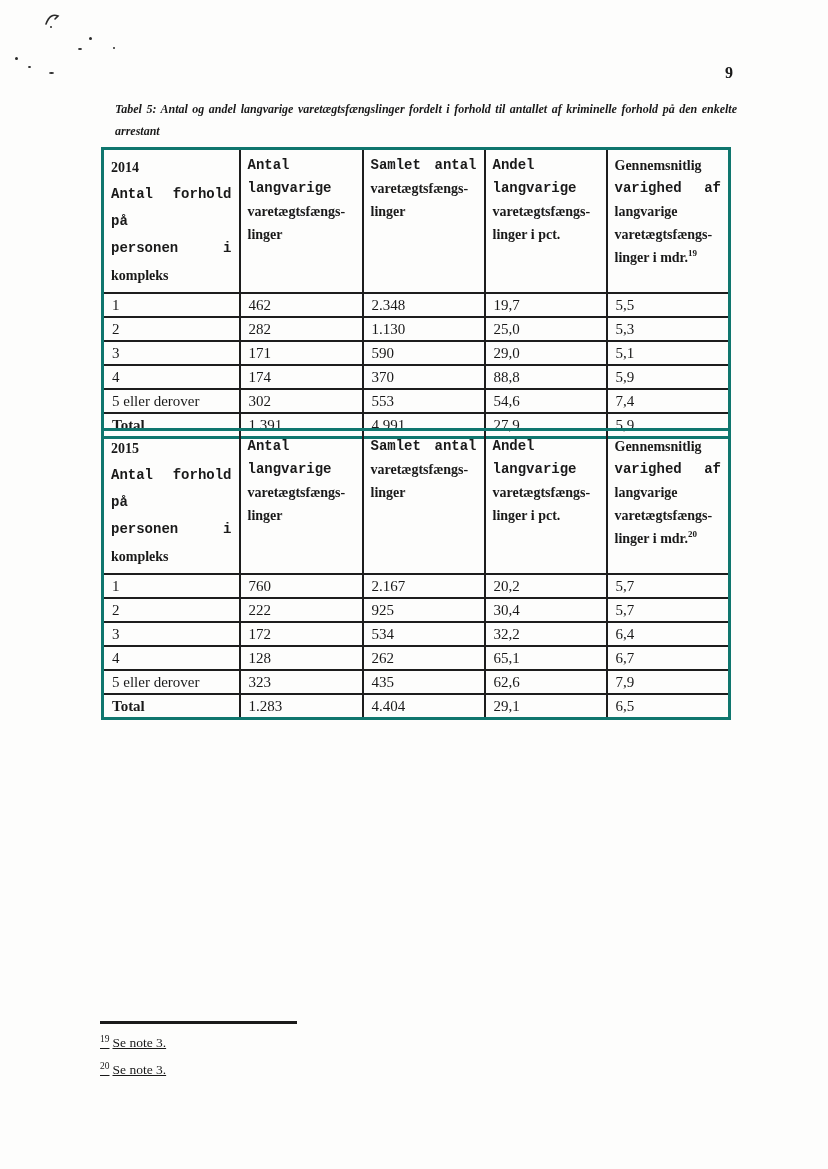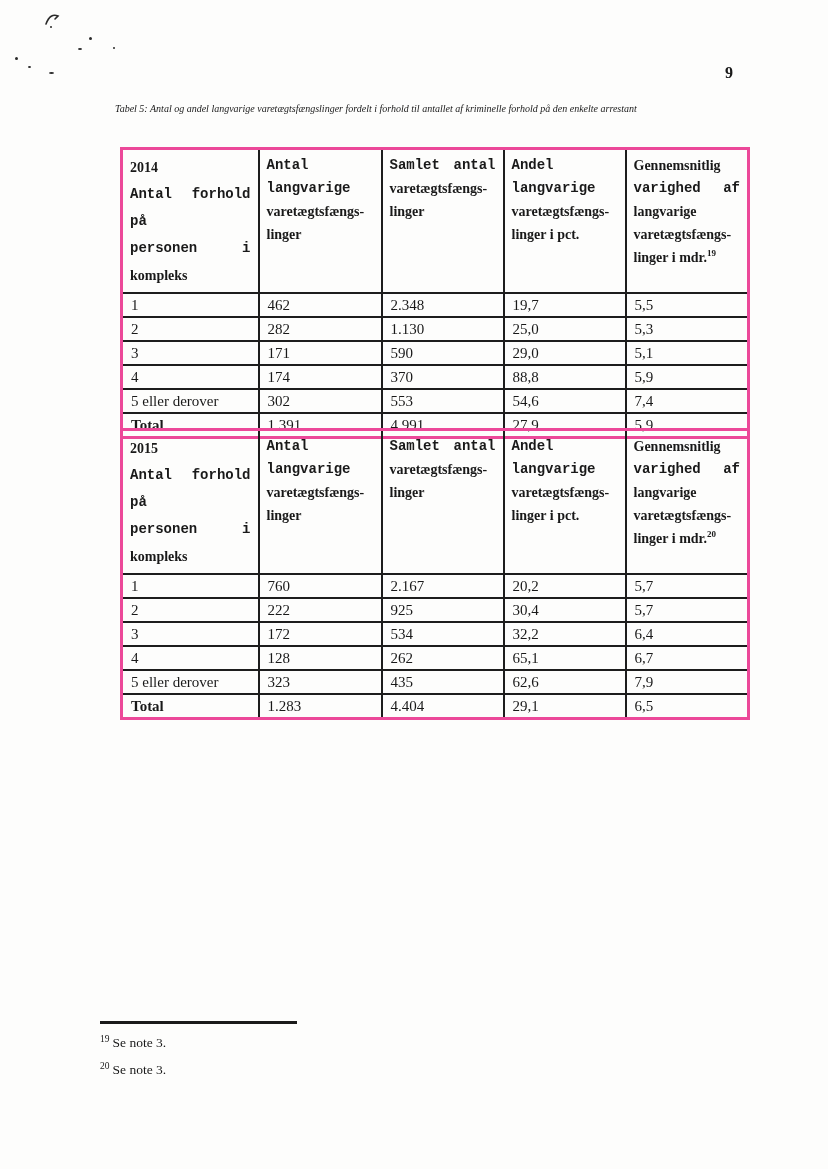--- a/index.html
+++ b/index.html
@@ -19,30 +19,30 @@
 
   
   .page-number {
     position: absolute; left: 725px; top: 64px;
     font-size: 16px; font-weight: bold;
   }
 
   
   .caption {
     position: absolute; left: 115px; top: 98px; width: 622px;
-    font-size: 10px; line-height: 22px;
-    font-weight: normal; font-style: italic;
+    font-size: 12px; line-height: 22px;
+    font-weight: bold; font-style: italic;
     text-align: justify;
   }
 
   
   table.dtable {
-    position: absolute; left: 120px; width: 627px;
+    position: absolute; left: 101px; width: 627px;
     border-collapse: collapse; table-layout: fixed;
-    border: 3px solid #ec4899;
+    border: 3px solid #0f766e;
   }
   #table-2014 { top: 147px; }
   #table-2015 { top: 428px; }
   .dtable th, .dtable td {
     border: 2px solid #1d1d1d;
     text-align: left; vertical-align: top;
     overflow: hidden;
   }
   .dtable th {
     font-weight: bold; font-size: 14px;
@@ -58,21 +58,21 @@
   }
   .dtable td.b { font-weight: bold; }
   sup { font-size: 9px; line-height: 0; vertical-align: super; }
 
   
   .footnote-sep {
     position: absolute; left: 100px; top: 1021px;
     width: 197px; height: 3px; background: #1a1a1a;
   }
   .footnotes { position: absolute; left: 100px; top: 1034px; }
-  .footnote { font-size: 13.5px; line-height: 18px; margin-bottom: 9px; }
+  .footnote { font-size: 13.5px; line-height: 18px; margin-bottom: 9px; text-decoration: underline; }
   .footnote sup { font-size: 9.5px; margin-right: 3px; }
 </style>
 </head>
 <body>
 
 <div class="page">
 
   <svg class="squiggle" width="18" height="16" viewBox="0 0 18 16">
     <path d="M2,12 C5,4 9,2 14,4 L11,7" fill="none" stroke="#2a2a2a" stroke-width="1.6" stroke-linecap="round"></path>
   </svg>

